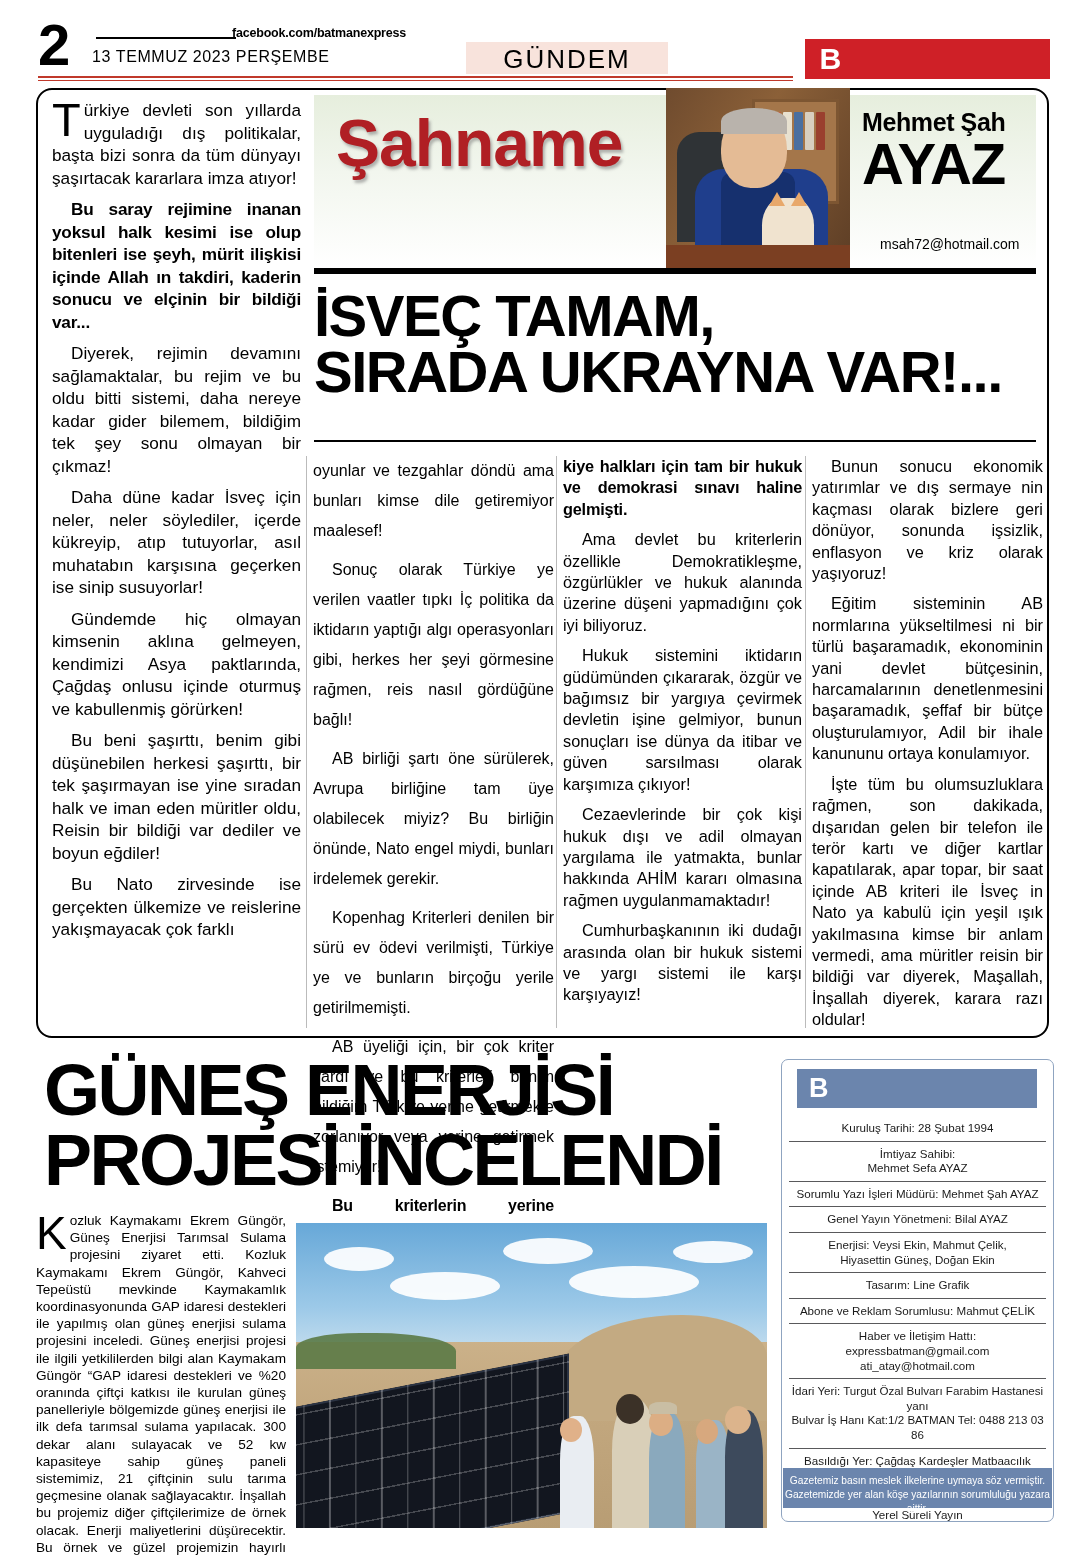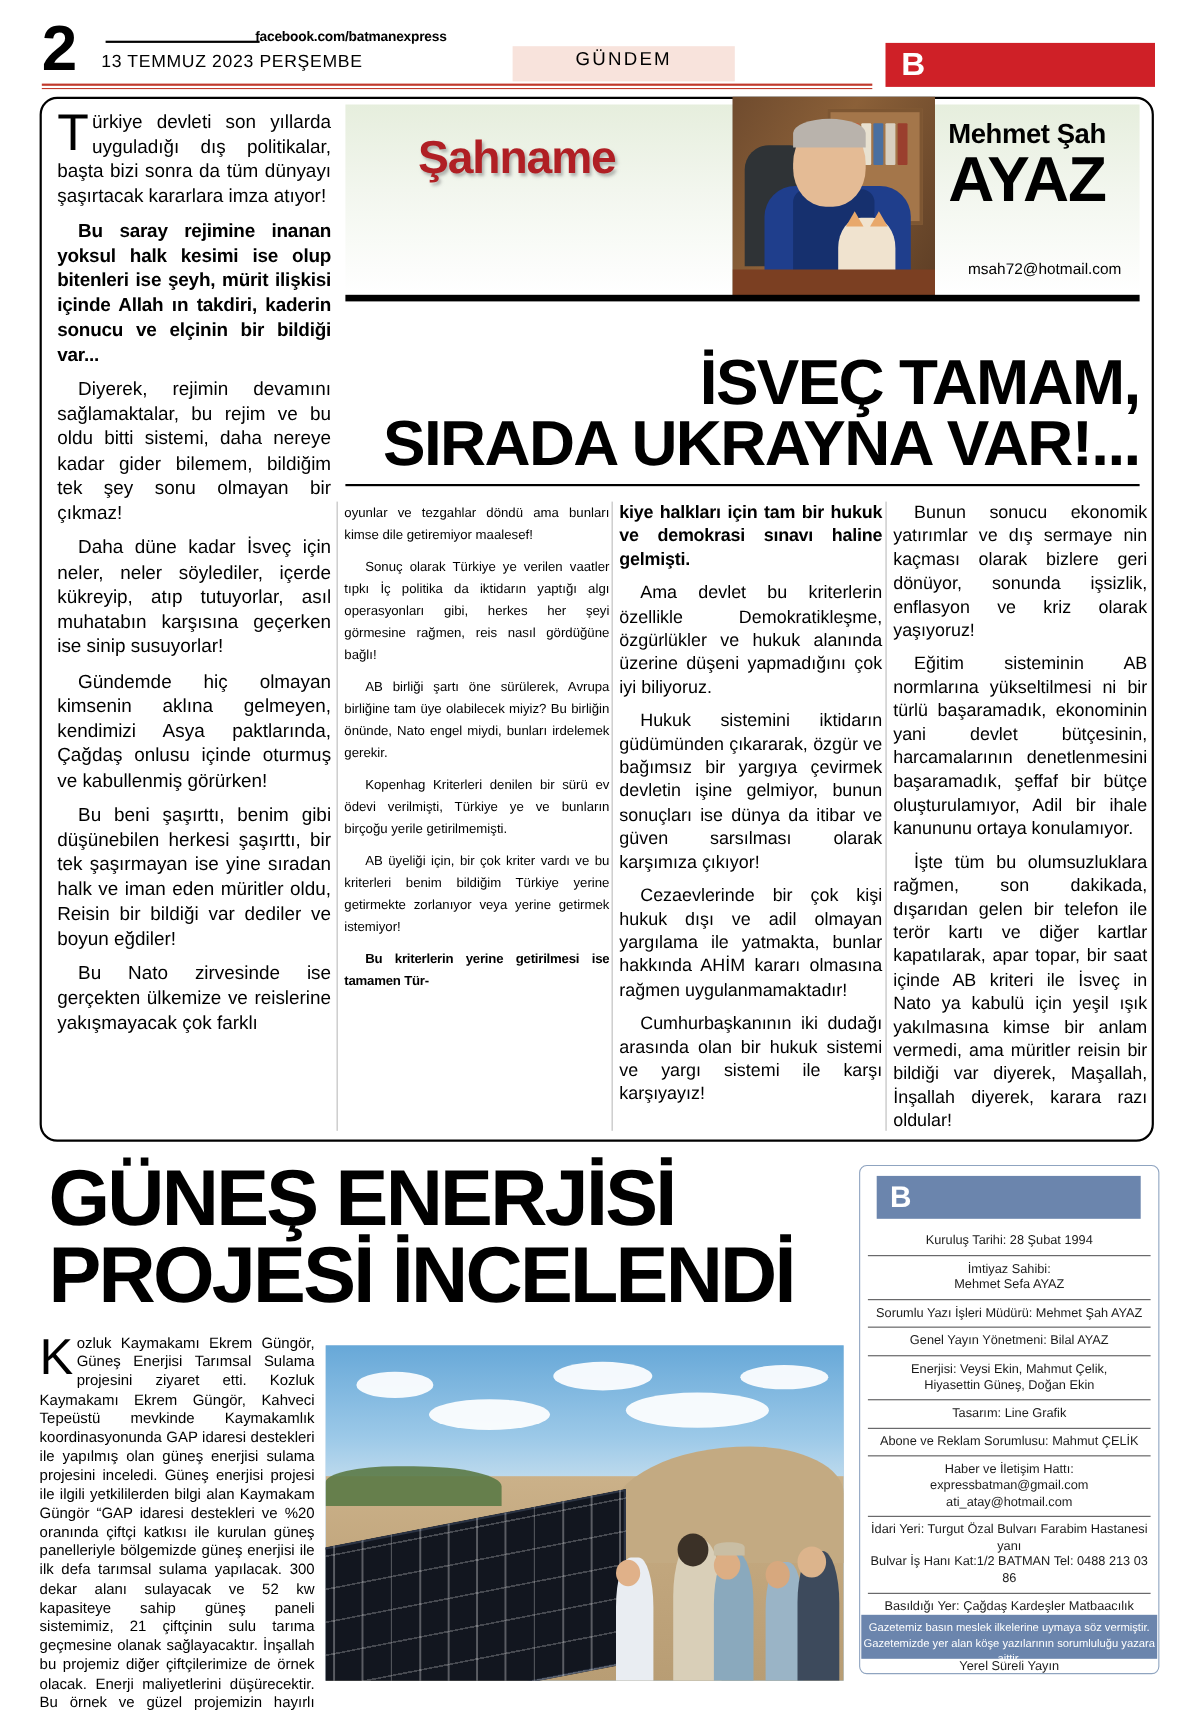--- a/index.html
+++ b/index.html
@@ -31,21 +31,21 @@
     position:absolute;left:92px;top:48px;
     font-size:16px;font-weight:normal;letter-spacing:.6px;
     font-family:"Liberation Sans", sans-serif;
   }
   .gundem-box{
     position:absolute;left:466px;top:42px;width:202px;height:32px;
     background:#f8e3dc;
   }
   .gundem-text{
     position:absolute;left:466px;top:44px;width:202px;
-    text-align:center;font-size:17px;letter-spacing:2px;
+    text-align:center;font-size:26px;letter-spacing:2px;
     font-family:"Liberation Sans", sans-serif;
   }
   .redline{position:absolute;left:38px;top:76px;width:755px;height:2px;background:#c0392b;}
   .redline2{position:absolute;left:38px;top:80px;width:755px;height:1px;background:#c0392b;}
   .be-logo-top{
     position:absolute;left:805px;top:39px;width:245px;height:40px;
     background:#cf2027;overflow:hidden;
   }
   .be-logo-top span{
     display:block;color:#fff;font-weight:bold;
@@ -63,24 +63,23 @@
 
   
   .sah-banner{
     position:absolute;left:314px;top:95px;width:722px;height:172px;
     background:linear-gradient(180deg,#e6eedd 0%,#f2f6ee 45%,#ffffff 100%);
     overflow:hidden;
   }
   .sah-word{
     position:absolute;left:336px;top:110px;
     font-family:"Liberation Sans", sans-serif;
-    font-weight:bold;font-size:42px;line-height:66px;color:#b01f24;
+    font-weight:bold;font-size:66px;line-height:66px;color:#b01f24;
     text-shadow:2px 3px 3px rgba(120,120,120,.55);
     letter-spacing:-1px;
-    margin-left:44px;
   }
   .sah-photo{
     position:absolute;left:666px;top:88px;width:184px;height:183px;
     overflow:hidden;background:#6a4a33;
   }
   .byline-name{
     position:absolute;left:862px;top:108px;
     font-family:"Liberation Sans", sans-serif;
     font-weight:bold;font-size:25px;letter-spacing:-.4px;
   }
@@ -92,38 +91,37 @@
   .byline-mail{
     position:absolute;left:880px;top:236px;
     font-family:"Liberation Sans", sans-serif;
     font-size:14px;
   }
   .sah-underline{position:absolute;left:314px;top:268px;width:722px;height:6px;background:#000;}
 
   
   .op-head{
     position:absolute;left:314px;top:288px;width:722px;
-    text-align:right;
+    text-align:left;
     font-family:"Liberation Sans", sans-serif;
     font-weight:bold;
     font-size:58px;line-height:56px;
     letter-spacing:-1.5px;
-    margin-top:32px;
   }
   .op-head .l2{display:block;font-size:58px;}
   .head-rule{position:absolute;left:314px;top:440px;width:722px;height:2px;background:#000;}
 
   
   .col{position:absolute;font-family:"Liberation Sans", sans-serif;}
   .col p{margin:0 0 9px 0;text-align:justify;text-indent:19px;}
   .col p.b{font-weight:bold;letter-spacing:-.2px;}
   .col p.noind{text-indent:0;}
 
   #col1{left:52px;top:99px;width:249px;font-size:17.2px;line-height:22.5px;}
-  #col2{left:313px;top:456px;width:241px;font-size:12px;line-height:20px;}
+  #col2{left:313px;top:456px;width:241px;font-size:16px;line-height:30px;}
   #col3{left:563px;top:456px;width:239px;font-size:16.3px;line-height:21.4px;}
   #col4{left:812px;top:456px;width:231px;font-size:16.3px;line-height:21.4px;}
 
   
   .dropcap{
     float:left;font-size:47px;line-height:38px;font-weight:normal;
     padding:2px 3px 0 0;
     font-family:"Liberation Sans", sans-serif;
   }
   .col-divider{position:absolute;width:1px;background:#bbb;}

